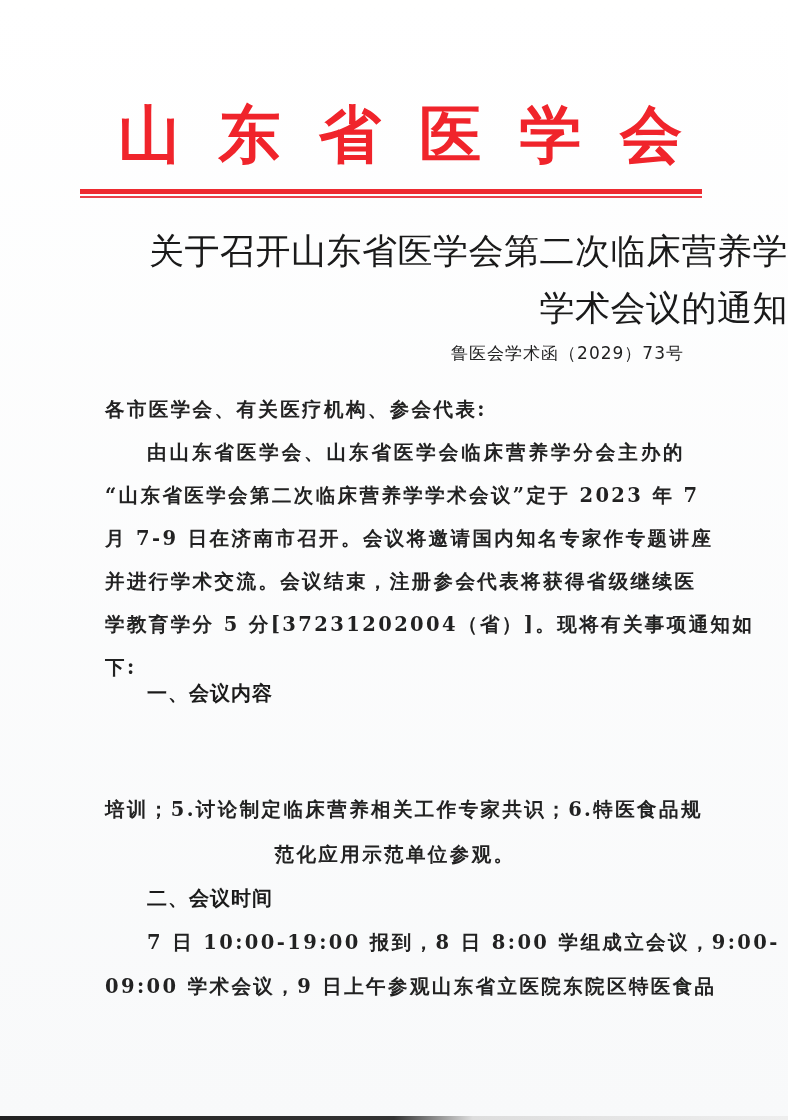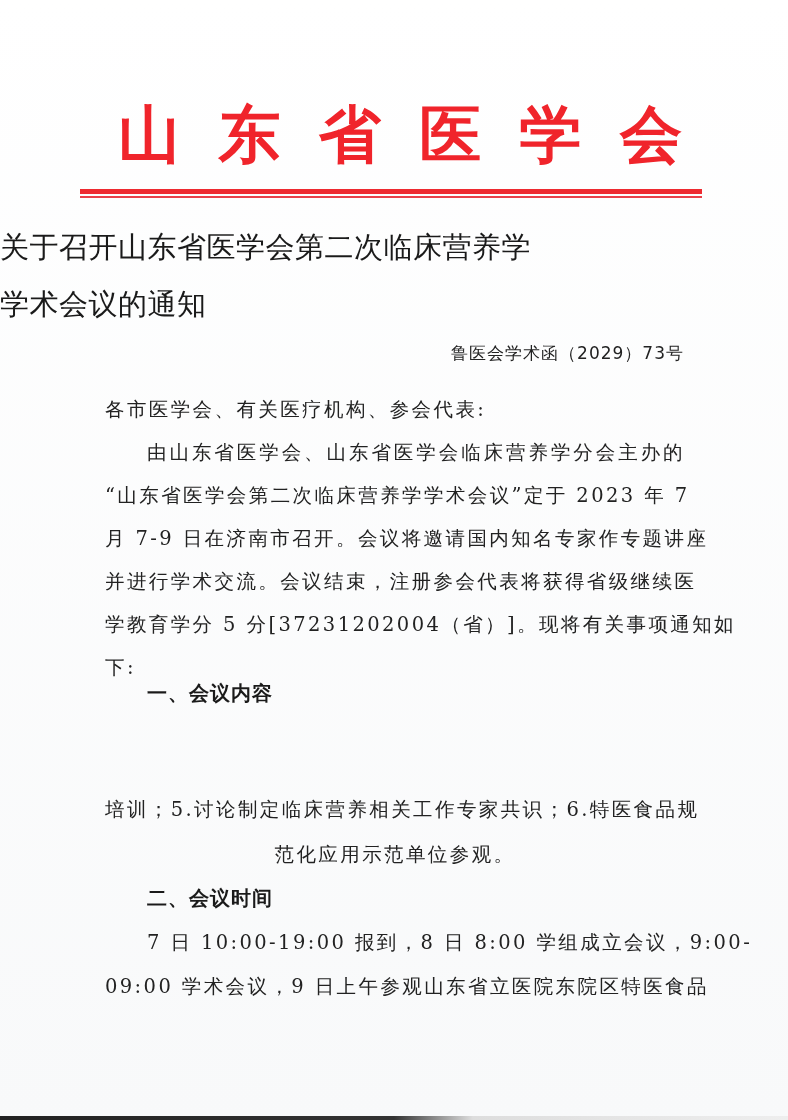--- a/index.html
+++ b/index.html
@@ -15,32 +15,33 @@
     display: flex; justify-content: space-between; align-items: center;
     padding: 0 18px; box-sizing: border-box;
   }
   .masthead span {
     color: #f0242b; font-size: 62px; font-weight: bold; line-height: 1;
     font-family: "DejaVu Serif", serif;
   }
   .rule-thick { position: absolute; left: 80px; width: 622px; top: 189px; height: 5px; background: #ee2a30; }
   .rule-thin  { position: absolute; left: 80px; width: 622px; top: 196px; height: 1.5px; background: #e8414a; }
   .title {
-    position: absolute; left: 0; width: 788px; text-align: left;
-    font-family: "DejaVu Sans", sans-serif; font-size: 29px; color: #1a1a1a;
+    position: absolute; left: 0; width: 788px; text-align: right;
+    font-family: "DejaVu Sans", sans-serif; font-size: 35px; color: #1a1a1a;
     letter-spacing: 0.5px;
   }
   .docno {
     position: absolute; right: 104px; top: 342px; font-size: 17px; color: #222;
     font-family: "DejaVu Sans", sans-serif; letter-spacing: 1px;
   }
   .line {
     position: absolute; left: 105px; width: 580px; font-size: 19.5px; line-height: 26px;
     white-space: nowrap; letter-spacing: 2.4px; color: #222;
     font-family: "DejaVu Serif", serif;
+    font-weight: bold;
   }
   .line.just { text-align-last: justify; text-align: justify; }
   .heading {
     position: absolute; left: 147px; font-size: 20px; font-weight: bold;
     font-family: "DejaVu Sans", sans-serif; color: #1a1a1a; letter-spacing: 1px;
   }
   .bottom-strip {
     position: absolute; left: 0; right: 0; bottom: 0; height: 4px;
     background: linear-gradient(90deg, #222 0%, #333 50%, #ddd 60%, #eee 100%);
   }

